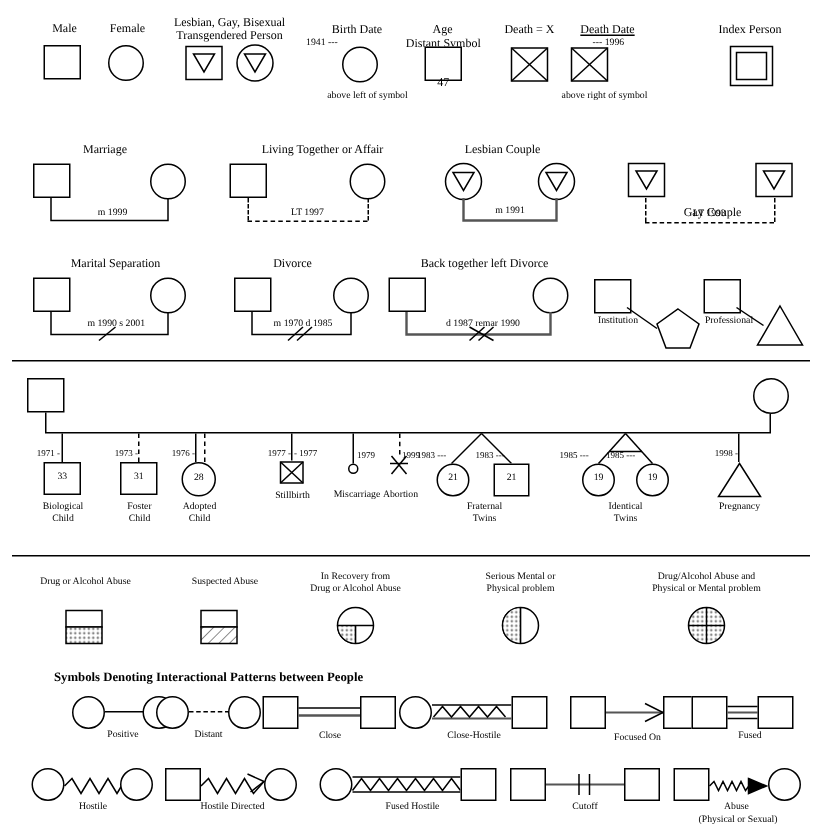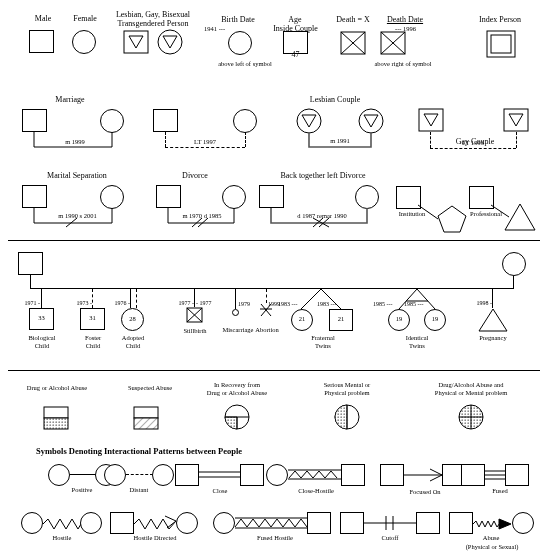--- a/index.html
+++ b/index.html
@@ -66,21 +66,21 @@
       <polygon points="6,7 20,7 13,19" class="fillw"></polygon>
     </svg>
   </div>
 
   <div class="lbl" style="left:208px;top:15px;width:60px;">Birth Date</div>
   <div class="lbl tiny" style="left:204px;top:25px;width:40px;text-align:left;">1941 ---</div>
   <div class="ci" style="left:228px;top:31px;width:24px;height:24px;"></div>
   <div class="lbl tiny" style="left:190px;top:60px;width:110px;">above left of symbol</div>
 
   <div class="lbl" style="left:265px;top:15px;width:60px;">Age</div>
-  <div class="lbl" style="left:258px;top:24px;width:75px;">Inside Couple</div>
+  <div class="lbl" style="left:258px;top:24px;width:75px;">Distant Symbol</div>
   <div class="sq" style="left:283px;top:31px;width:25px;height:23px;"></div>
   <div class="lbl" style="left:283px;top:50px;width:25px;">47</div>
 
   <div class="lbl" style="left:318px;top:15px;width:70px;">Death = X</div>
   <div class="abs" style="left:340px;top:31px;">
     <svg width="26" height="24" viewBox="0 0 26 24">
       <rect x="1" y="1" width="24" height="22" class="fillw"></rect>
       <line x1="1" y1="1" x2="25" y2="23" class="stroke"></line>
       <line x1="25" y1="1" x2="1" y2="23" class="stroke"></line>
     </svg>
@@ -108,20 +108,21 @@
   <div class="lbl" style="left:35px;top:95px;width:70px;">Marriage</div>
   <div class="sq" style="left:22px;top:109px;width:25px;height:23px;"></div>
   <div class="ci" style="left:100px;top:109px;width:24px;height:24px;"></div>
   <div class="abs" style="left:22px;top:130px;">
     <svg width="105" height="22" viewBox="0 0 105 22">
       <path d="M12,2 L12,17 L90,17 L90,2" class="stroke"></path>
     </svg>
   </div>
   <div class="lbl tiny" style="left:45px;top:138px;width:60px;">m 1999</div>
 
+  <div class="lbl" style="left:145px;top:95px;width:140px;">Living Together or Affair</div>
   <div class="sq" style="left:153px;top:109px;width:25px;height:23px;"></div>
   <div class="ci" style="left:233px;top:109px;width:24px;height:24px;"></div>
   <div class="vdline" style="left:165px;top:132px;height:15px;"></div>
   <div class="dline" style="left:165px;top:147px;width:80px;"></div>
   <div class="vdline" style="left:245px;top:132px;height:15px;"></div>
   <div class="lbl tiny" style="left:175px;top:138px;width:60px;">LT 1997</div>
 
   <div class="lbl" style="left:290px;top:95px;width:90px;">Lesbian Couple</div>
   <div class="abs" style="left:296px;top:108px;">
     <svg width="26" height="26" viewBox="0 0 26 26">

